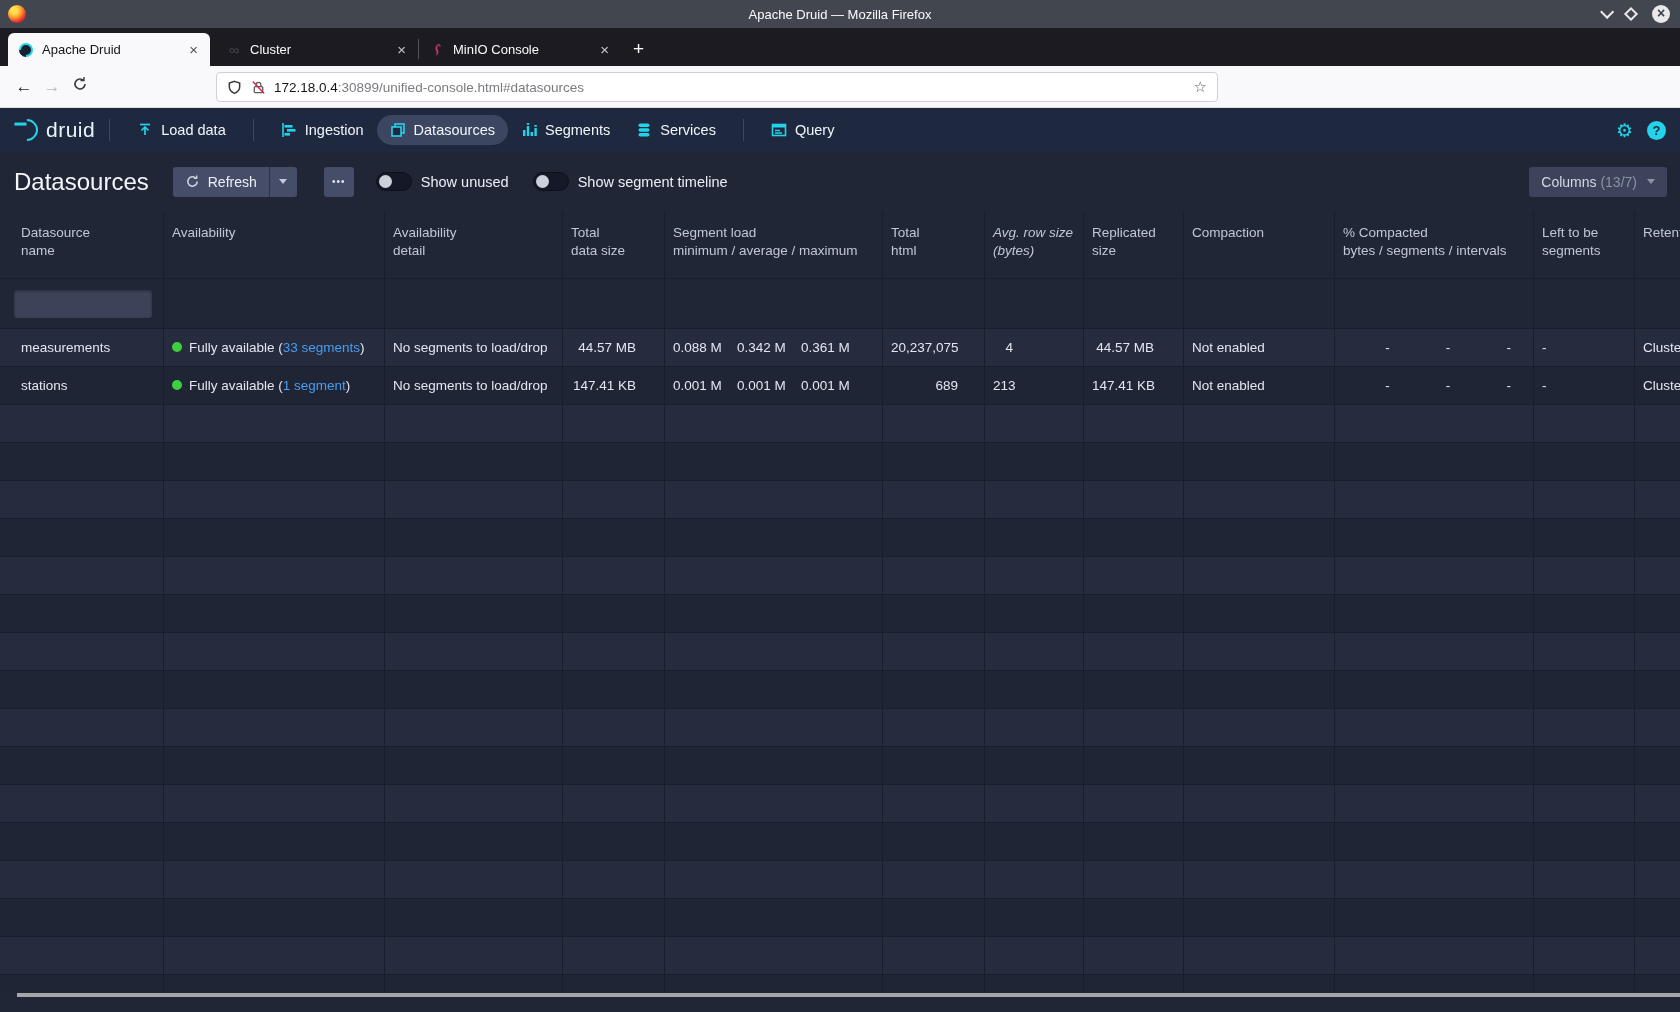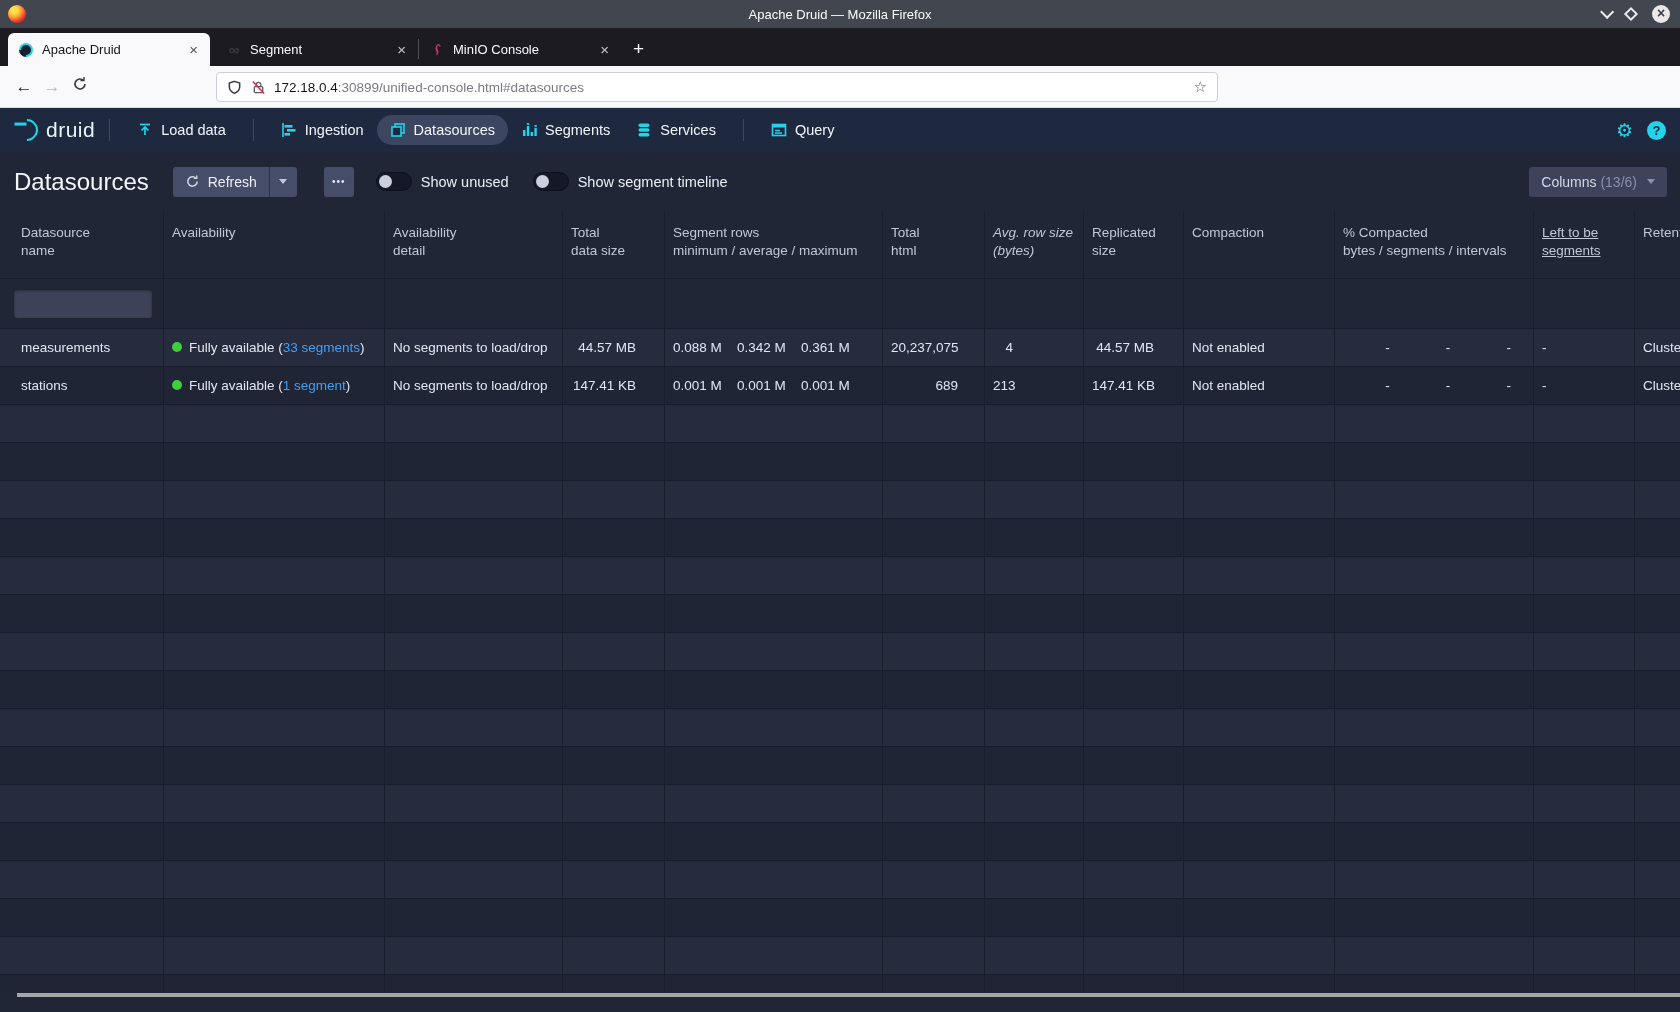--- a/index.html
+++ b/index.html
@@ -133,21 +133,21 @@
 <div class="tabstrip">
   <div class="tab active">
     <span class="favicon">
         <span class="druid-fav"></span>
       </span>
     <span class="tlabel">Apache Druid</span>
     <span class="tclose">×</span>
   </div>
   <div class="tab" style="margin-left:6px;">
     <span class="favicon superset-fav">∞</span>
-    <span class="tlabel">Segment</span>
+    <span class="tlabel">Cluster</span>
     <span class="tclose">×</span>
   </div>
   <div class="tab-sep"></div>
   <div class="tab">
     <span class="favicon">
       <svg width="14" height="14" viewBox="0 0 16 16">
           <path d="M9 1c2 0 3.2 1.4 3.2 3.1l-1.1.5c0-1.1-1-2.1-2.1-2.1 0 0-1.2 3.1-.1 5.2 1 2 1.2 4.2-.9 6.3l-1-.4c1.2-2 .7-3.2-.2-4.9C5.6 6.7 6.4 2.6 9 1z" fill="#c9366b"></path>
         </svg>
     </span>
     <span class="tlabel">MinIO Console</span>
@@ -285,21 +285,21 @@
     <div class="more-btn" style="margin-left:27px;">•••</div>
     <div class="toggle" style="margin-left:22px;">
         <div class="knob"></div>
       </div>
     <div class="toggle-label" style="margin-left:9px;">Show unused</div>
     <div class="toggle" style="margin-left:24px;">
         <div class="knob"></div>
       </div>
     <div class="toggle-label" style="margin-left:9px;">Show segment timeline</div>
     <div class="columns-btn">
-      <span><span>Columns</span> <span class="count">(13/6)</span></span>
+      <span><span>Columns</span> <span class="count">(13/7)</span></span>
       <span class="caret-down" style="border-top-color:#8b92a8;"></span>
     </div>
   </div>
 
   <div class="tablewrap">
     <div class="thead" id="thead">
         <div class="tr">
           <div class="th first" style="width: 164px;">
             <div>Datasource</div>
             <div>name</div>
@@ -309,21 +309,21 @@
           </div>
           <div class="th" style="width: 178px;">
             <div>Availability</div>
             <div>detail</div>
           </div>
           <div class="th" style="width: 102px;">
             <div>Total</div>
             <div>data size</div>
           </div>
           <div class="th" style="width: 218px;">
-            <div>Segment rows</div>
+            <div>Segment load</div>
             <div>minimum / average / maximum</div>
           </div>
           <div class="th" style="width: 102px;">
             <div>Total</div>
             <div>html</div>
           </div>
           <div class="th" style="width: 99px; font-style: italic;">
             <div>Avg. row size</div>
             <div>(bytes)</div>
           </div>
@@ -331,21 +331,21 @@
             <div>Replicated</div>
             <div>size</div>
           </div>
           <div class="th" style="width: 151px;">
             <div>Compaction</div>
           </div>
           <div class="th" style="width: 199px;">
             <div>% Compacted</div>
             <div>bytes / segments / intervals</div>
           </div>
-          <div class="th" style="width: 101px; text-decoration: underline;">
+          <div class="th" style="width: 101px;">
             <div>Left to be</div>
             <div>segments</div>
           </div>
           <div class="th" style="width: 160px;">
             <div>Retention</div>
           </div>
         </div>
       </div>
     <div class="tfilter" id="tfilter">
         <div class="tr">

